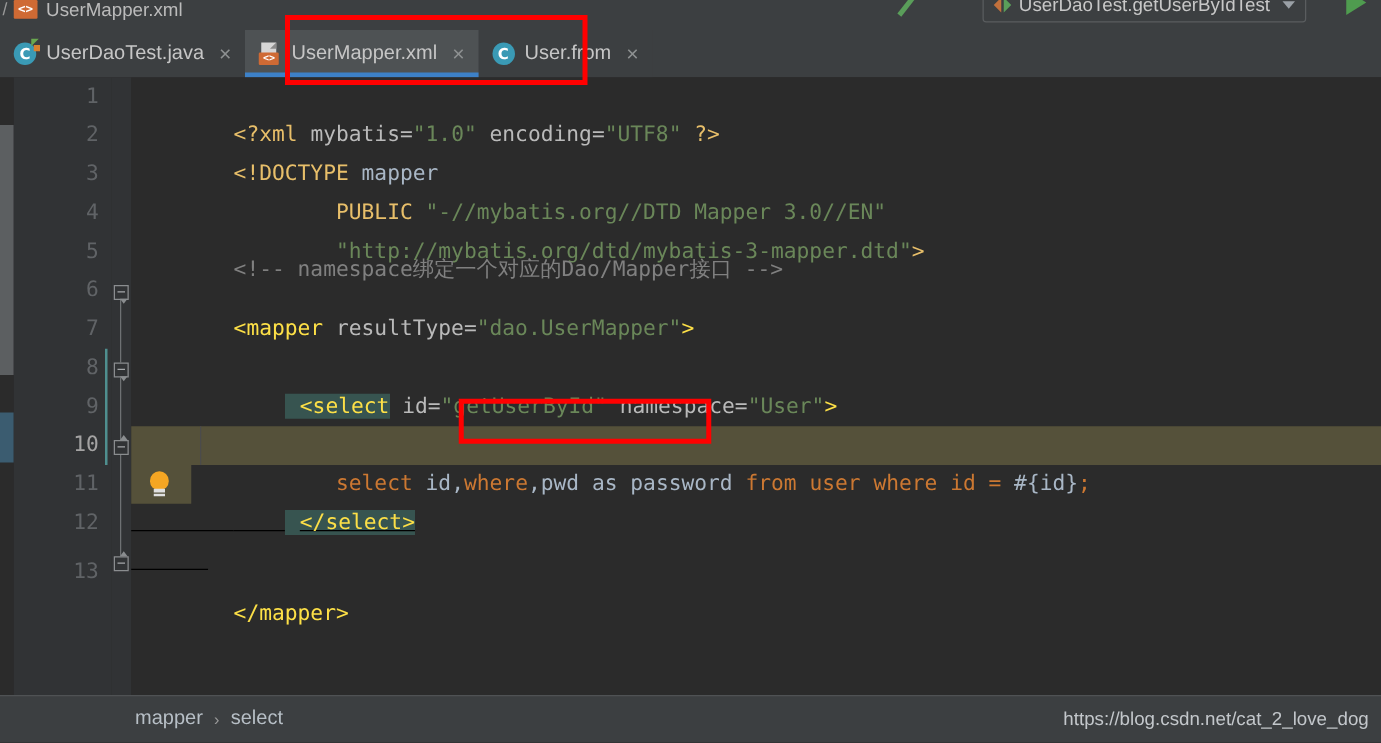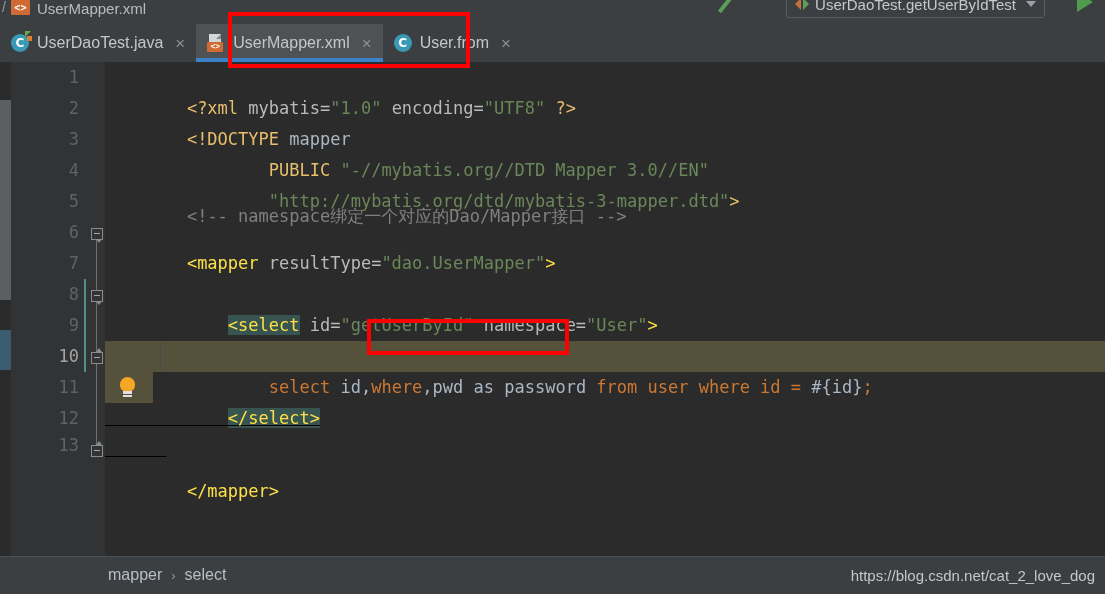--- a/index.html
+++ b/index.html
@@ -276,21 +276,21 @@
     text-align: right;
   }
   .lnum.current { color: #a4a3a3; }
 
   
   .band-yellow {
     position: absolute;
     background: #55513a;
     height: 31px;
   }
-  .hl-tag { background: #375450; }
+  .hl-tag { background: #375450; padding-left: 12px; }
   .hl-yellow { background: #55513a; }
 
   
   .c-tag    { color: #fde047; }
   .c-attr   { color: #bababa; }
   .c-str    { color: #6a8759; }
   .c-text   { color: #a9b7c6; }
   .c-com    { color: #808080; }
   .c-sqlk   { color: #cc7832; }
   .c-doctype{ color: #e8bf6a; }
@@ -472,21 +472,21 @@
       <div class="lnum" style="top:62px;">3</div>
       <div class="lnum" style="top:93px;">4</div>
       <div class="lnum" style="top:124px;">5</div>
       <div class="lnum" style="top:155px;">6</div>
       <div class="lnum" style="top:186px;">7</div>
       <div class="lnum" style="top:217px;">8</div>
       <div class="lnum" style="top:248px;">9</div>
       <div class="lnum current" style="top:279px;">10</div>
       <div class="lnum" style="top:310px;">11</div>
       <div class="lnum" style="top:341px;">12</div>
-      <div class="lnum" style="top:368px;">13</div>
+      <div class="lnum" style="top:380px;">13</div>
 
       <div class="changebar" style="top:217px;height:93px;"></div>
     </div>
 
     <div class="foldcol">
       <div class="foldline" style="top:166px;height:226px;"></div>
       <div class="fold start" style="top:166px;"></div>
       <div class="fold start" style="top:228px;"></div>
       <div class="fold end" style="top:290px;"></div>
       <div class="fold end" style="top:383px;"></div>

